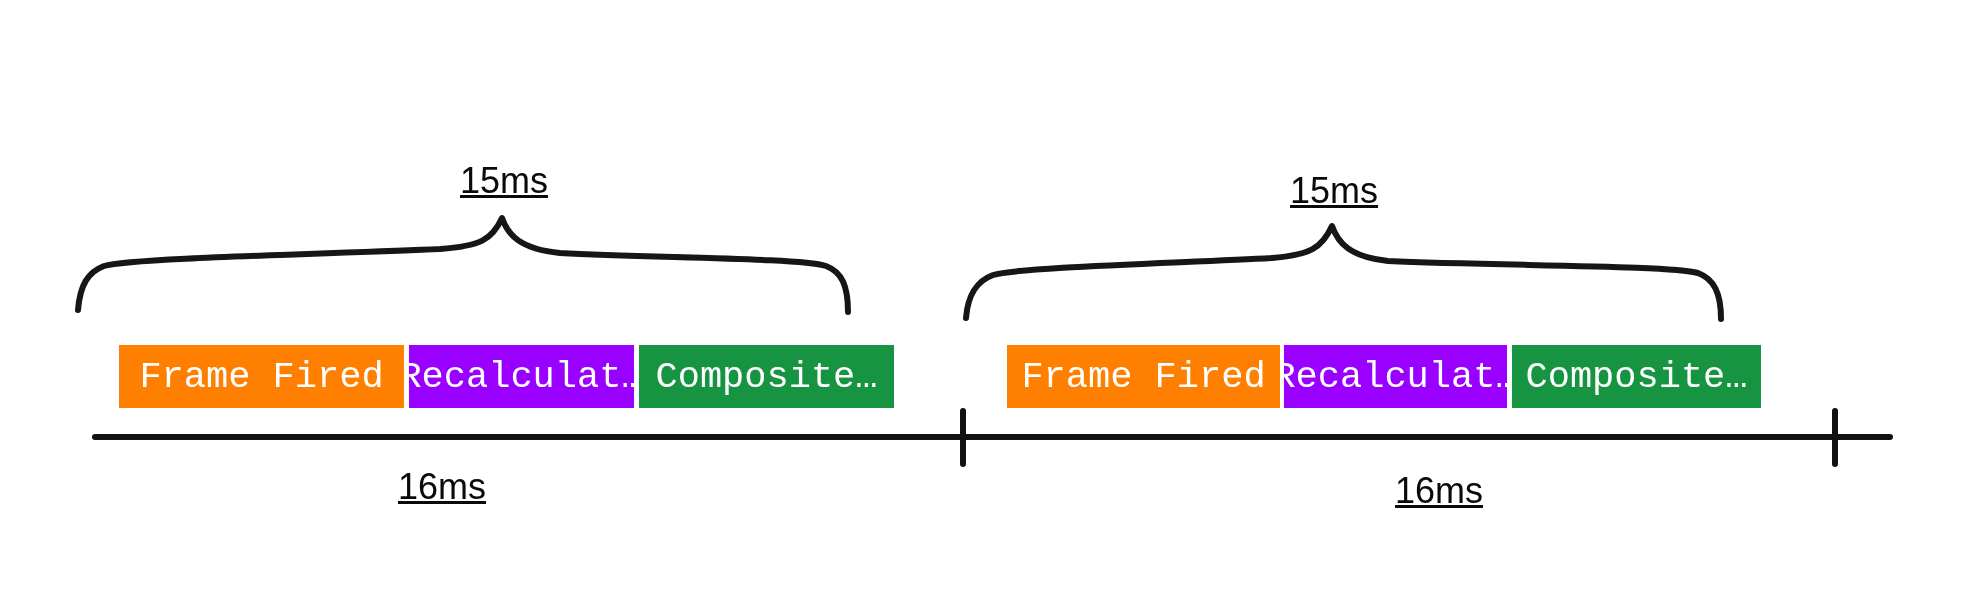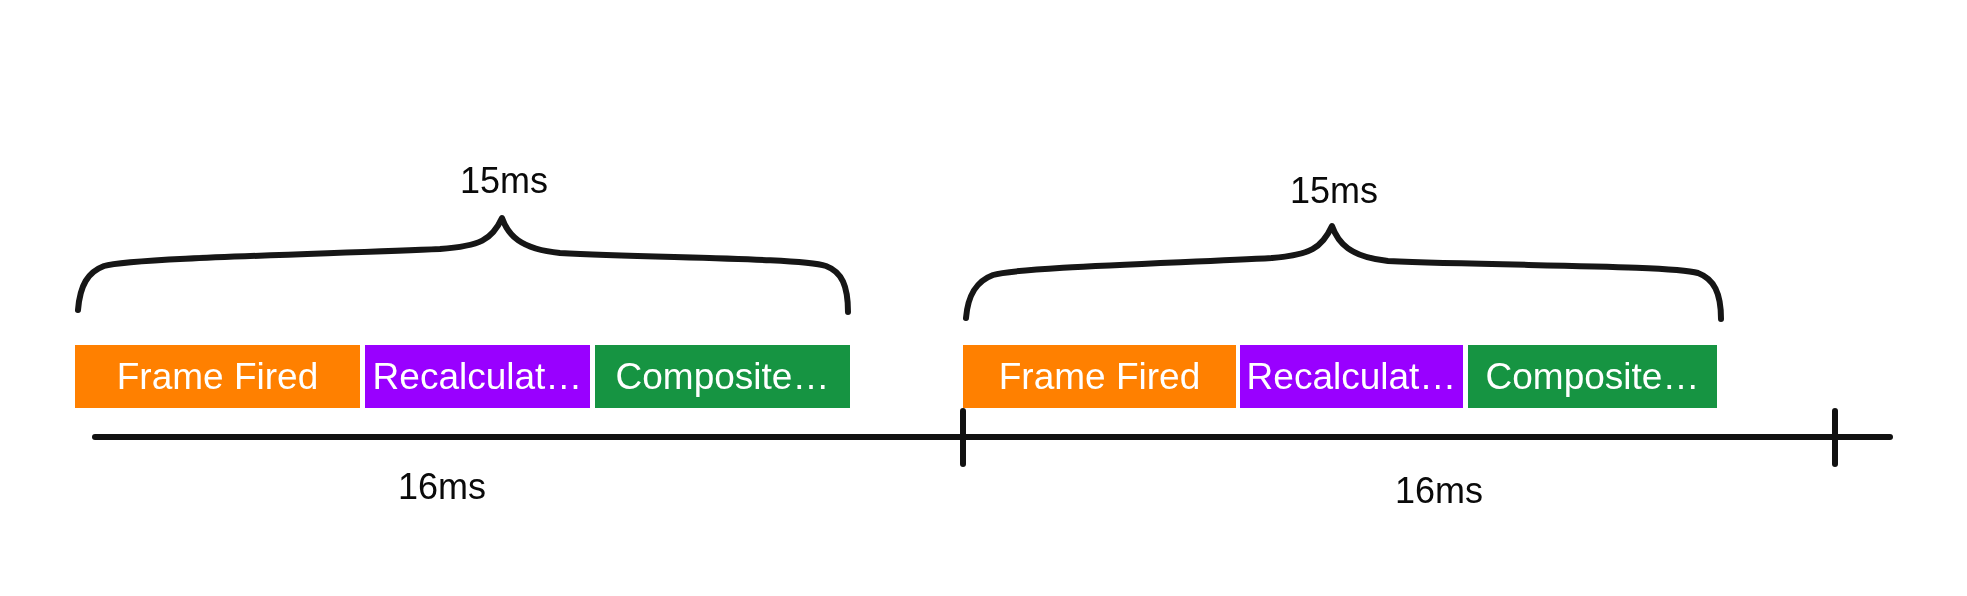--- a/index.html
+++ b/index.html
@@ -25,34 +25,36 @@
     width: 1967px;
     height: 596px;
     pointer-events: none;
   }
   .bar {
     position: absolute;
     display: flex;
     align-items: center;
     justify-content: center;
     color: #ffffff;
-    font-family: Liberation Sans, sans-serif;
+    font-family: Liberation Mono, monospace;
     font-size: 37px;
     letter-spacing: 0px;
     white-space: nowrap;
     overflow: hidden;
     box-sizing: border-box;
+    margin-left: 44px;
   }
   .label-ms {
     position: absolute;
     color: #0a0a0a;
     font-family: "Liberation Sans", sans-serif;
     font-size: 36px;
     white-space: nowrap;
     text-align: center;
+    text-decoration: underline;
   }
 </style>
 </head>
 <body>
 
 <div id="stage">
 
   <svg class="svg-layer" viewBox="0 0 1967 596" xmlns="http://www.w3.org/2000/svg">
 
     <g>

